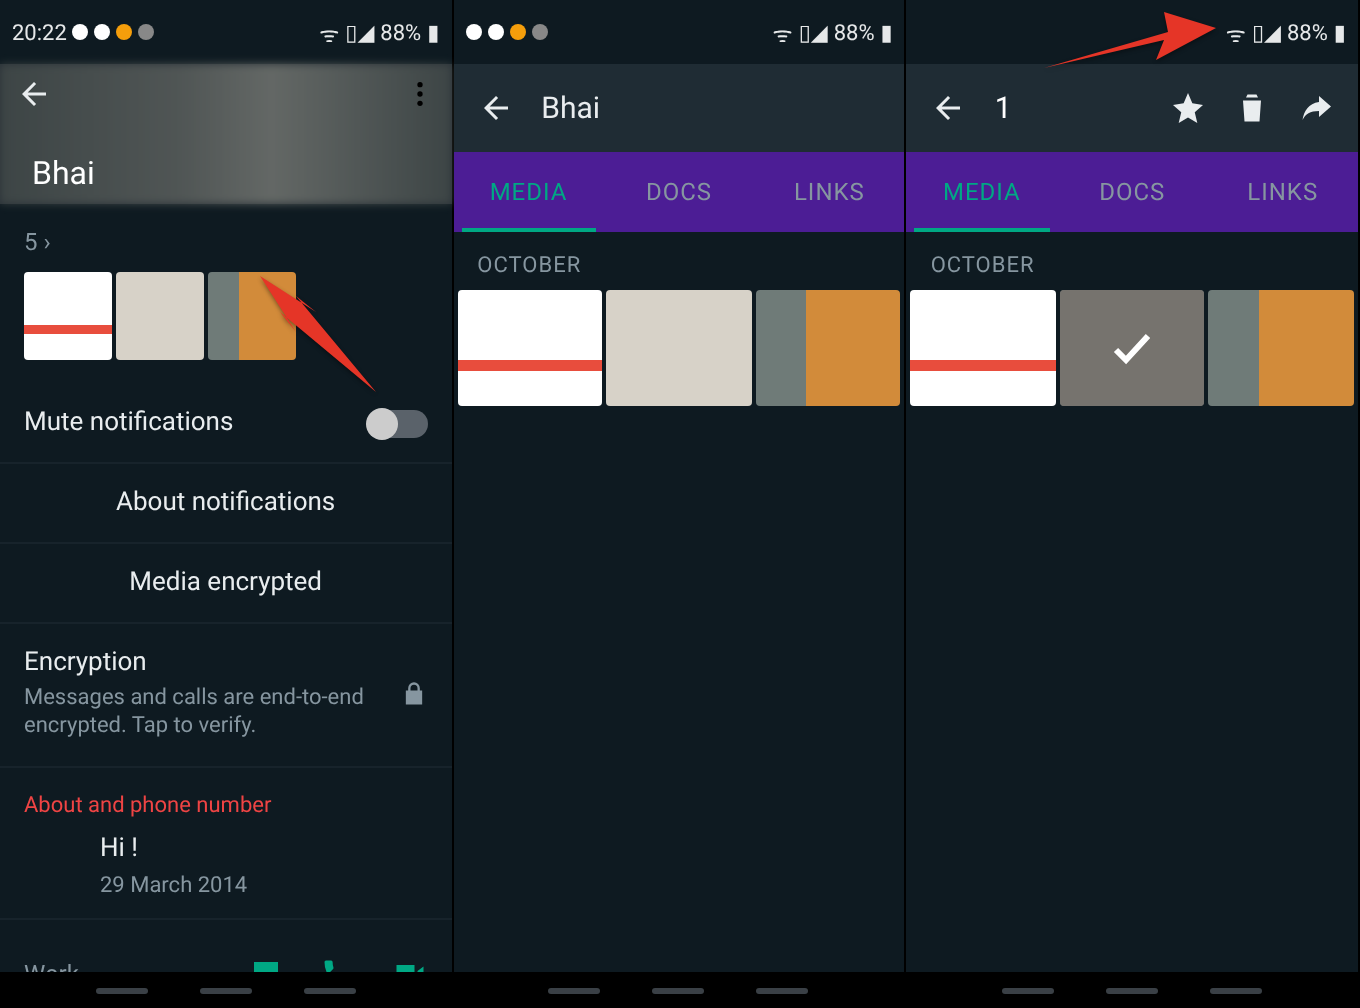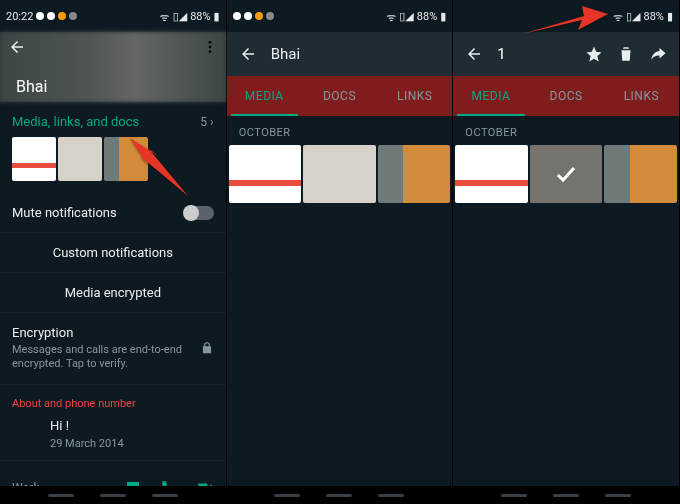--- a/index.html
+++ b/index.html
@@ -67,21 +67,21 @@
   .danger-row{ padding:14px 12px; display:flex; align-items:center; gap:14px; color:#f15c6d; font-size:13px;}
 
   
   .header2 {
     height:44px; display:flex; align-items:center; gap:14px; padding:0 12px;
     background:#1f2c34;
   }
   .header2 .htitle{ color:#e9edef; font-size:15px; flex:1;}
   .ic{ width:18px;height:18px;}
   .tabs {
-    display:flex; height:40px; background:#7f1d1d;
+    display:flex; height:40px; background:#4c1d95;
   }
   .tab{ flex:1; display:flex; align-items:center; justify-content:center; font-size:12px;
     color:#8696a0; letter-spacing:.5px; position:relative;}
   .tab.active{ color:#00a884;}
   .tab.active:after{content:"";position:absolute;left:4px;right:4px;bottom:0;height:2px;background:#00a884;}
   .month{
     padding:10px 12px 6px 12px; color:#8696a0; font-size:11px; letter-spacing:.5px;
   }
   .thumbs2{ display:flex; gap:2px; padding:0 2px;}
   .thumbs2 .thumb{ width:74px; height:58px;}
@@ -132,35 +132,34 @@
             <circle cx="12" cy="5" r="2"></circle>
             <circle cx="12" cy="12" r="2"></circle>
             <circle cx="12" cy="19" r="2"></circle>
           </svg>
       </span>
     </div>
     <div class="title1">Bhai</div>
   </div>
 
   <div class="section-header">
-    <span>Media, links, and docs</span>
     <span class="count">5 ›</span>
   </div>
   <div class="thumbs">
     <div class="thumb t1"></div>
     <div class="thumb t2"></div>
     <div class="thumb t3"></div>
   </div>
 
   <div class="row">
     <div class="row-body"><span>Mute notifications</span></div>
     <div class="toggle"></div>
   </div>
   <div class="row">
-    <span>Custom notifications</span>
+    <span>About notifications</span>
   </div>
   <div class="row">
     <span>Media encrypted</span>
   </div>
   <div class="row">
     <div class="row-body">
       <div>Encryption</div>
       <div class="sub">Messages and calls are end-to-end encrypted. Tap to verify.</div>
     </div>
     <span class="lock">

